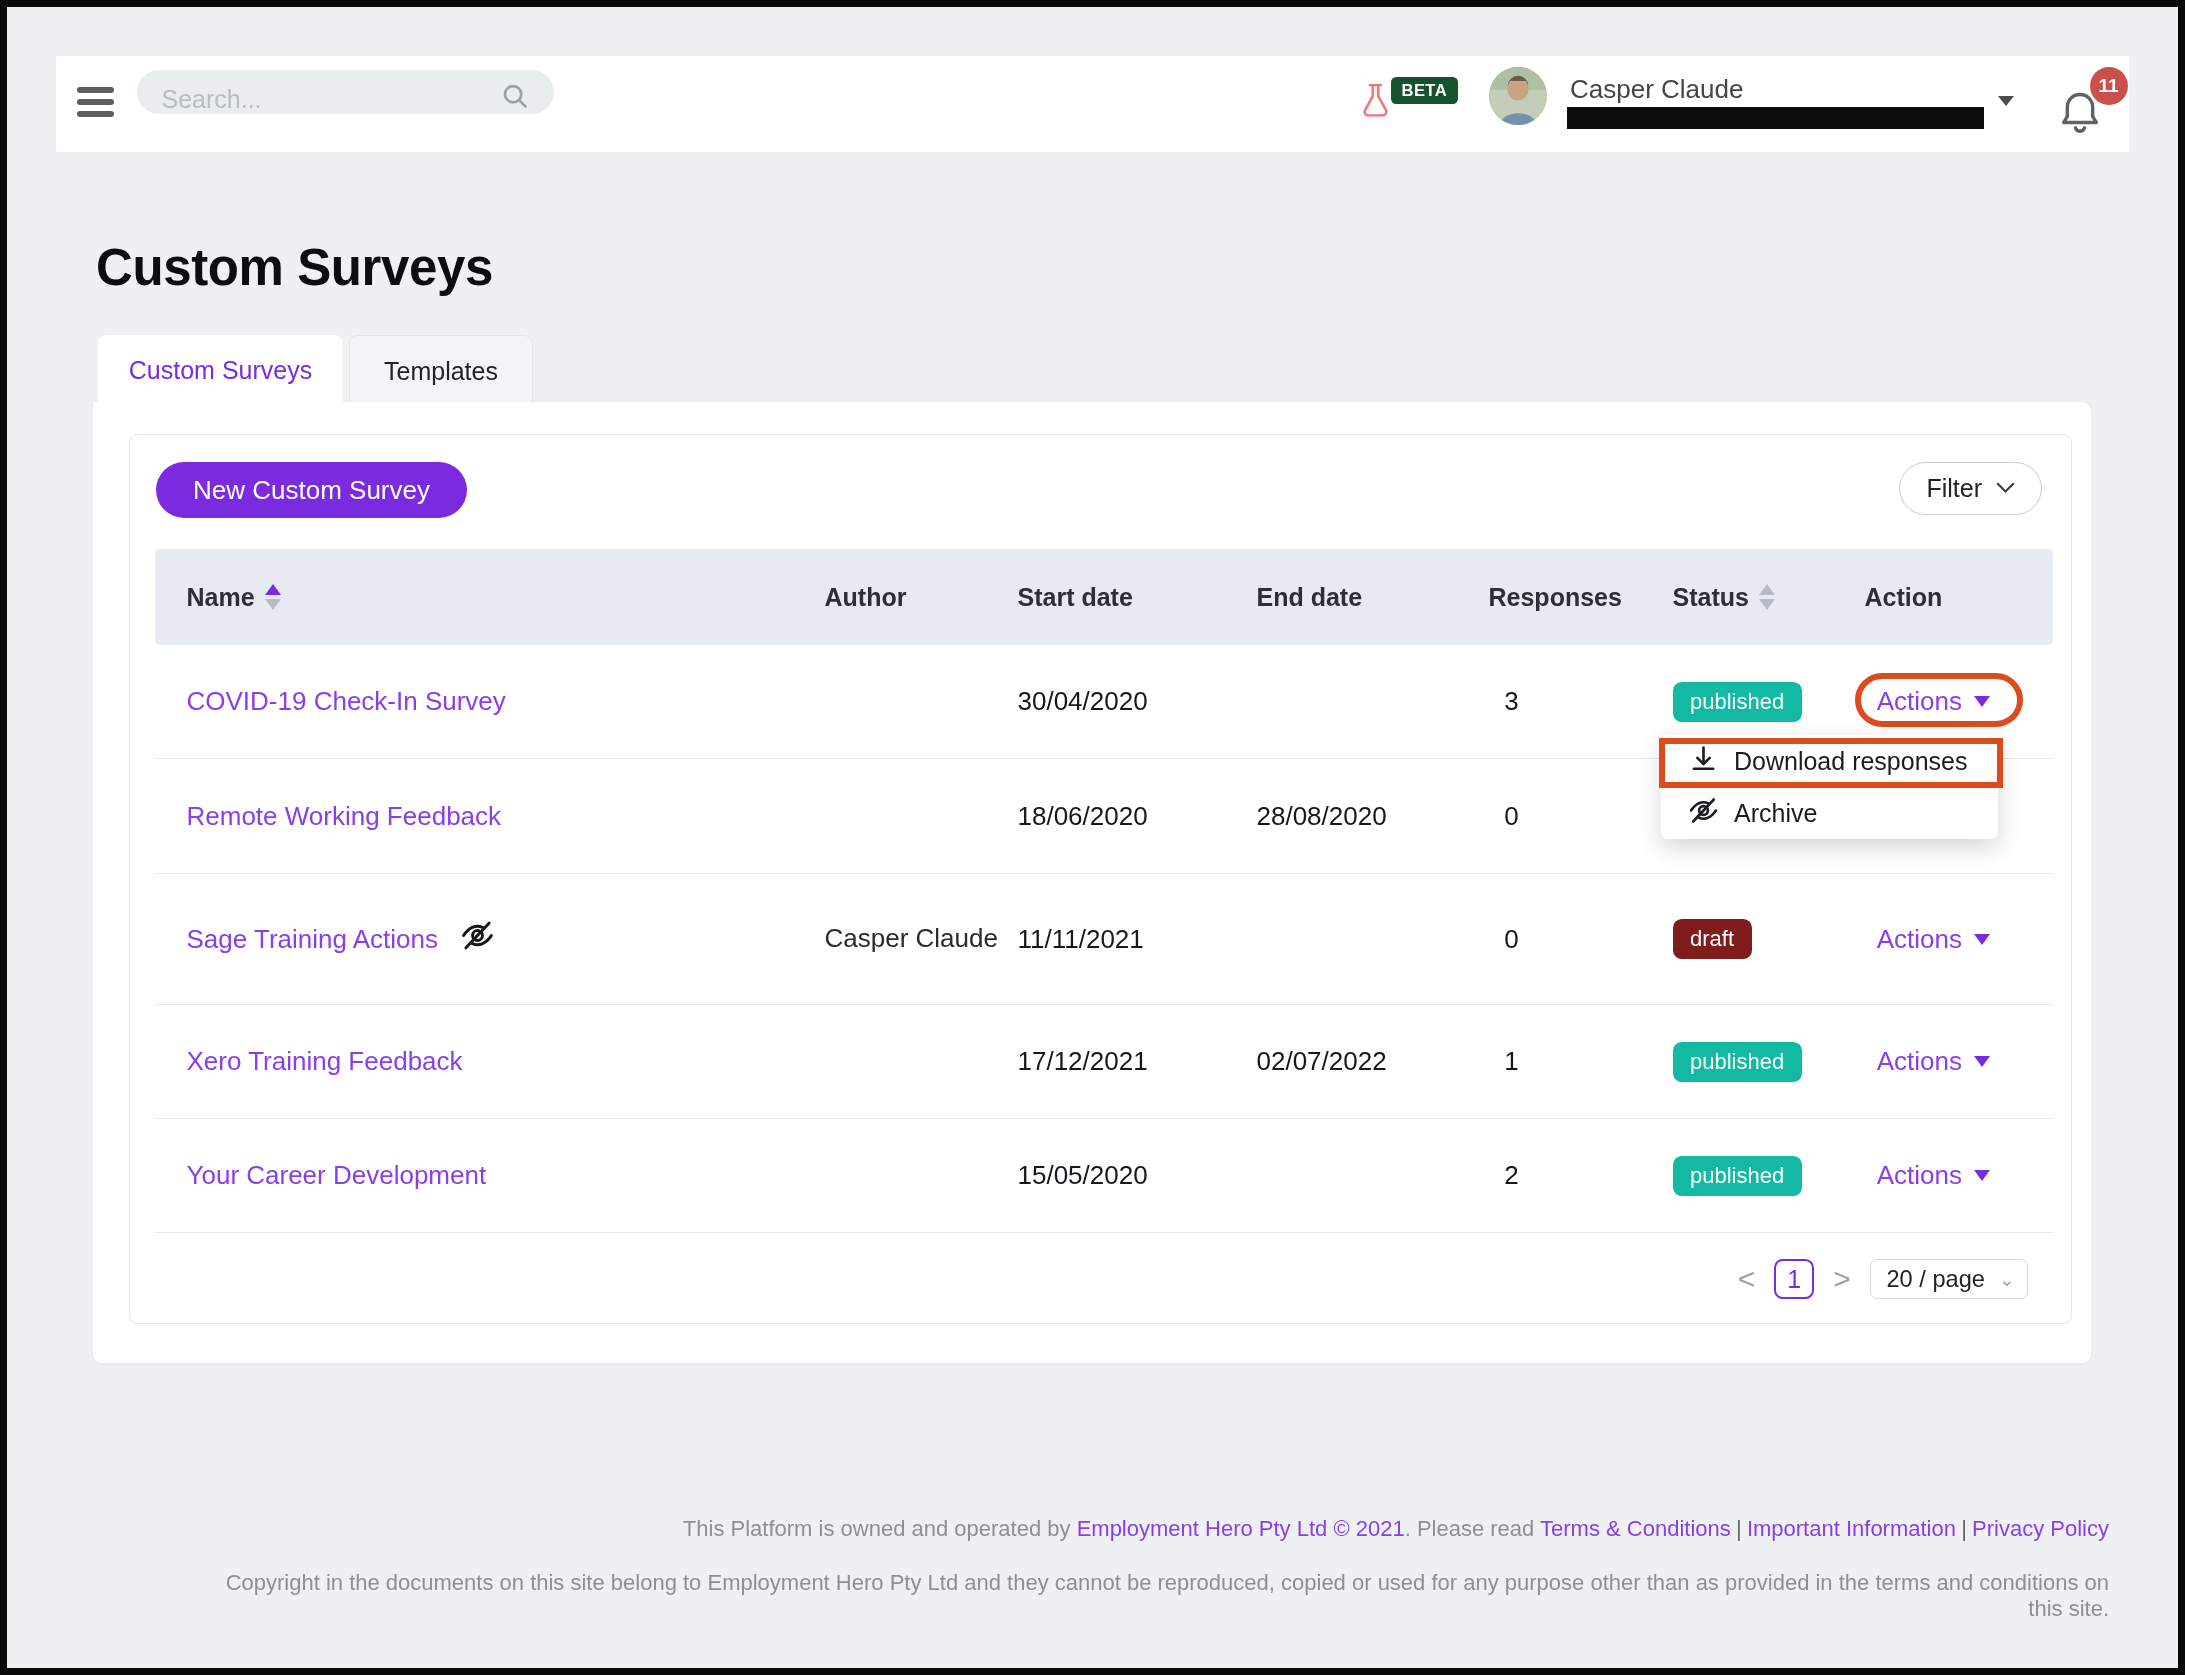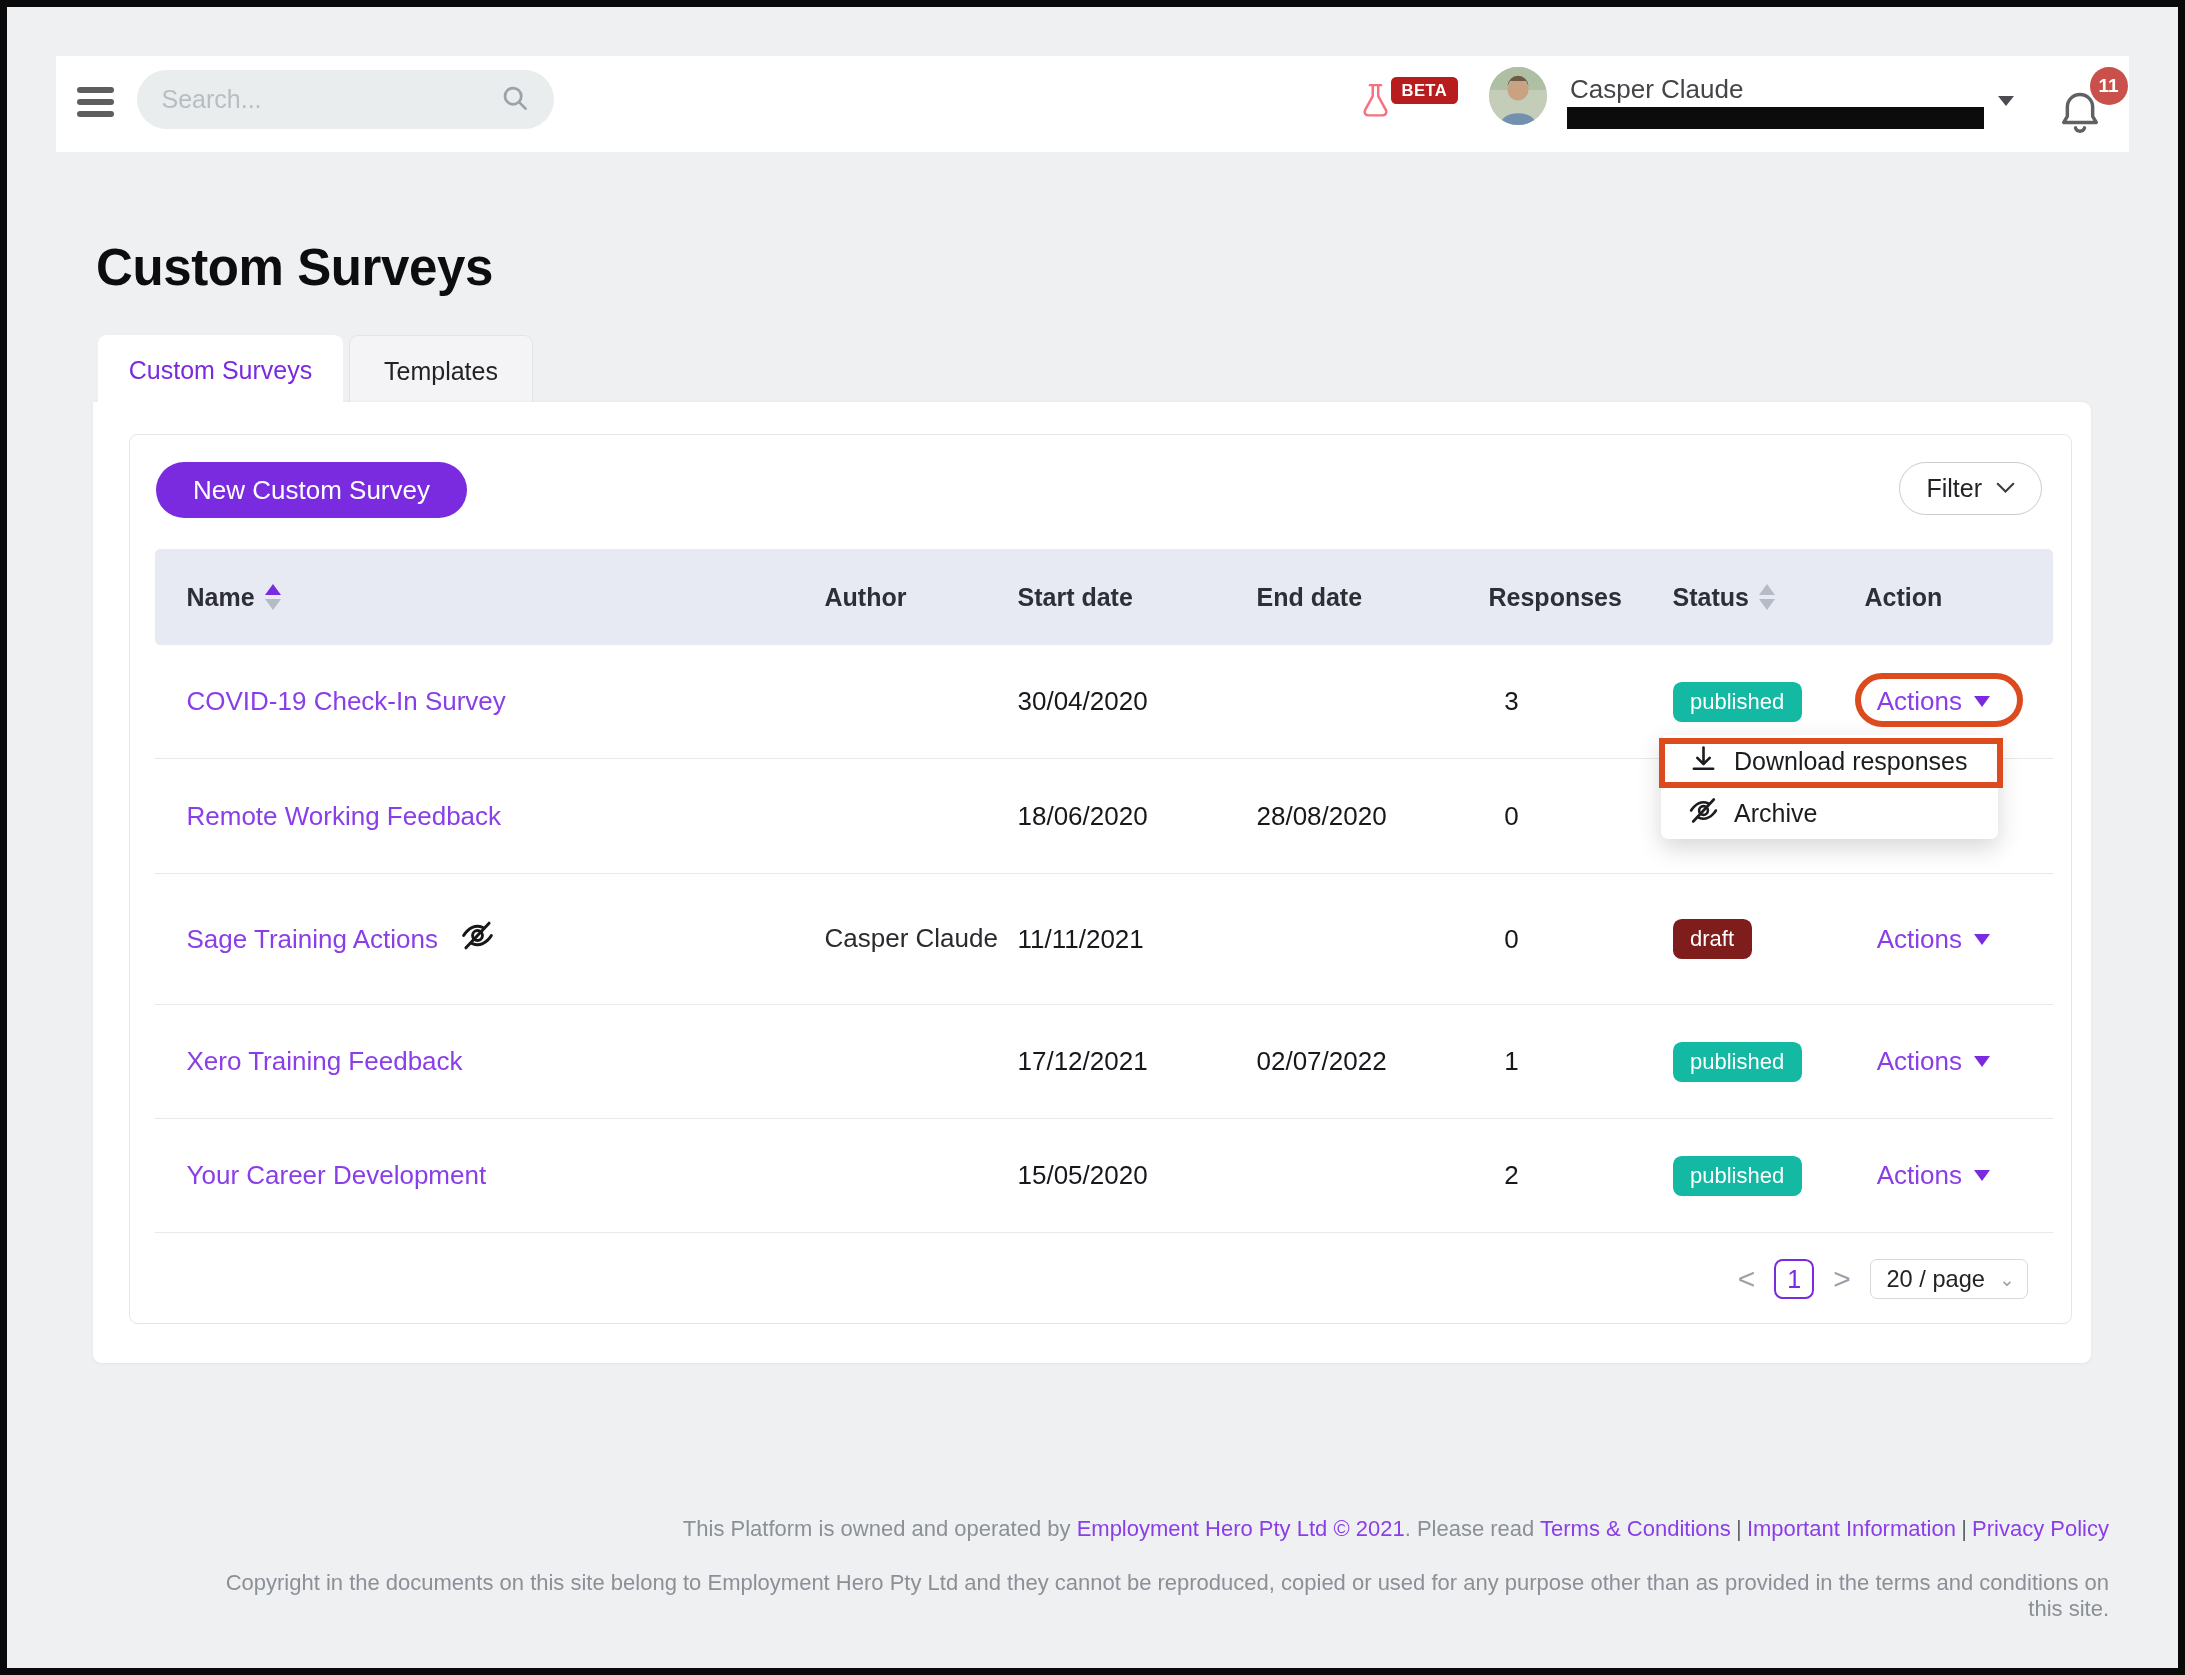--- a/index.html
+++ b/index.html
@@ -5,25 +5,25 @@
   * { margin:0; padding:0; box-sizing:border-box; }
   html,body { background:#0a0a0a; }
   body { font-family:"Liberation Sans","DejaVu Sans",sans-serif; }
   .frame { position:relative; width:2185px; height:1675px; background:#eff0f2; overflow:hidden; }
   .border-overlay { position:absolute; inset:0; border:7.9px solid #0a0a0a; z-index:99; pointer-events:none; }
 
   
   .topbar { position:absolute; left:56px; top:56px; width:2073px; height:96px; background:#ffffff; }
   .hamburger { position:absolute; left:21px; top:31px; width:37px; height:31px; cursor:pointer; }
   .hamburger span { display:block; width:37px; height:6.1px; border-radius:3.5px; background:#5d5e60; margin-bottom:6.1px; }
-  .search-pill { position:absolute; left:81px; top:14px; width:417px; height:59px; background:#e9edee; border-radius:30px; display:flex; align-items:center; padding:0 24.5px; }
+  .search-pill { position:absolute; left:81px; top:14px; width:417px; height:44px; background:#e9edee; border-radius:30px; display:flex; align-items:flex-end; padding:0 24.5px; }
   .search-pill input { flex:1; border:none; outline:none; background:transparent; font-size:25px; color:#6c737b; font-family:inherit; }
   .search-pill input::placeholder { color:#b7bdc5; }
   .flask { position:absolute; left:1303px; top:26px; }
-  .beta-badge { position:absolute; left:1335px; top:21px; height:27px; padding:0 10.5px; background:#b91c1c; color:#fff; font-size:16.6px; font-weight:bold; border-radius:5.2px; display:flex; align-items:center; letter-spacing:0.4px; }
+  .beta-badge { position:absolute; left:1335px; top:21px; height:27px; padding:0 10.5px; background:#14532d; color:#fff; font-size:16.6px; font-weight:bold; border-radius:5.2px; display:flex; align-items:center; letter-spacing:0.4px; }
   .avatar { position:absolute; left:1433px; top:11.4px; width:58px; height:58px; border-radius:50%; overflow:hidden; background:#c3cdb8; }
   .user-name { position:absolute; left:1514px; top:17.5px; font-size:26px; color:#454549; }
   .email-redaction { position:absolute; left:1511px; top:51px; width:417px; height:22px; background:#0c0c0c; }
   .user-caret { position:absolute; left:1942px; top:40px; width:0; height:0; border-left:8.7px solid transparent; border-right:8.7px solid transparent; border-top:10.5px solid #4c4c50; }
   .bell-wrap { position:absolute; left:2000px; top:21px; width:68px; height:68px; cursor:pointer; }
   .notif-badge { position:absolute; right:-3.5px; top:-10.5px; width:38px; height:38px; border-radius:50%; background:#c9504b; color:#ffffff; font-size:19px; font-weight:bold; display:flex; align-items:center; justify-content:center; }
 
   
   .page-title { position:absolute; left:96px; top:238px; font-size:51px; font-weight:800; color:#0d0d10; letter-spacing:-0.4px; }
 

